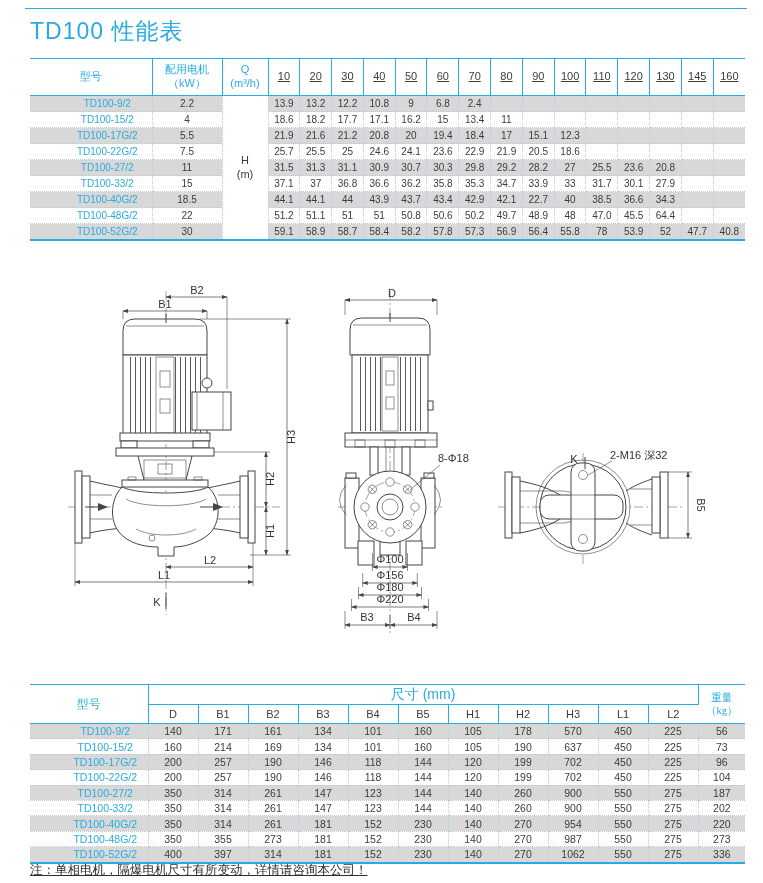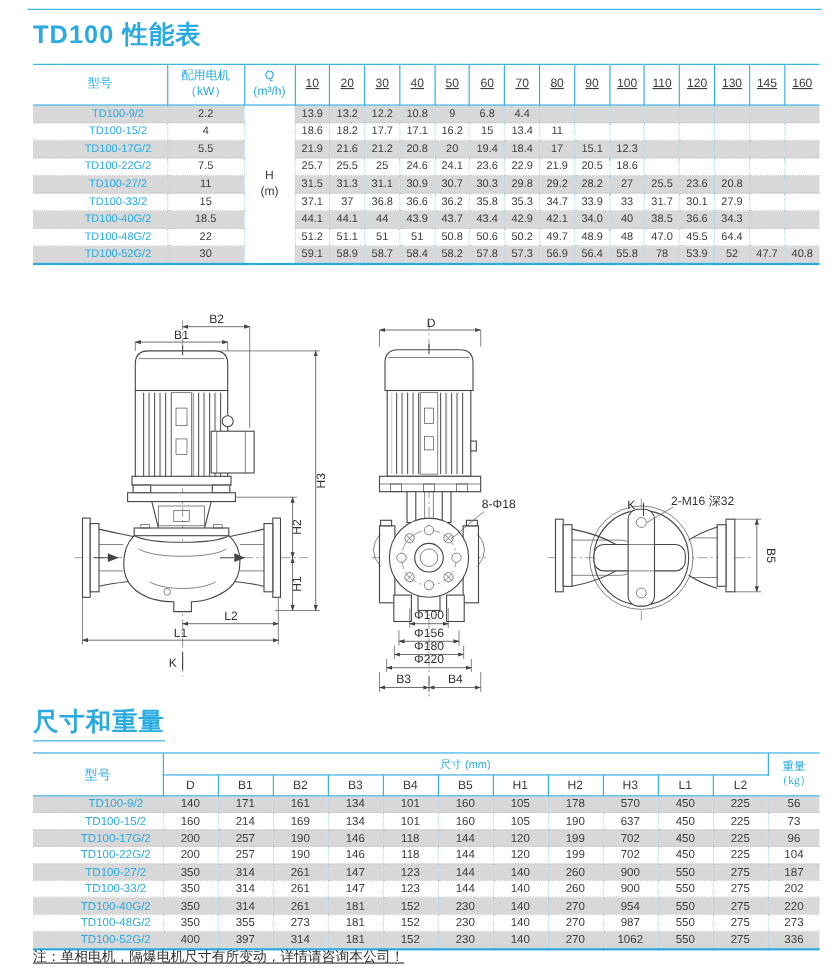--- a/index.html
+++ b/index.html
@@ -1,19 +1,19 @@
 <!DOCTYPE html>
 <html style="--accent: #29ABE2; --alt: #D8D8D8; --ink: #3C3C3C; --dotblue: #A5D8F0; --dotgray: #C6C6C6; --line: #454545;"><head>
 <meta charset="utf-8">
 <style>
   html,body{margin:0;padding:0;background:#fff;}
   .page{position:relative;width:763px;height:883px;background:#fff;overflow:hidden;
         font-family:"Liberation Sans",sans-serif;color:var(--ink);}
   .topline{position:absolute;left:25px;top:8px;width:722px;height:1px;background:var(--accent);}
-  .title{position:absolute;left:30px;margin:0;font-weight:700;font-size:23px;color:var(--accent);letter-spacing:1px;}
+  .title{position:absolute;left:30px;margin:0;font-weight:400;font-size:23px;color:var(--accent);letter-spacing:1px;}
   .t1{top:16px;}
   .t2{top:641px;border-bottom:1.5px solid var(--accent);padding-bottom:1px;}
   table{border-collapse:collapse;table-layout:fixed;}
   
   .perf{position:absolute;left:30px;top:58px;width:715px;border-top:1px solid var(--accent);border-bottom:2px solid var(--accent);}
   .perf thead th{height:36px;font-weight:normal;font-size:11px;line-height:1.25;color:var(--accent);
       border-bottom:1px solid var(--accent);border-right:1px solid var(--accent);text-align:center;vertical-align:middle;padding:0;}
   .perf thead th.fc{color:var(--ink);font-size:11px;text-decoration:underline;}
   .perf thead th:last-child{border-right:none;}
   .perf tbody td{height:15px;font-size:10px;text-align:center;vertical-align:middle;padding:0;
@@ -21,21 +21,21 @@
   .perf tbody td:last-child{border-right:none;}
   .perf tbody tr:last-child td{border-bottom:none;}
   .perf tbody tr.alt td{background:var(--alt);}
   .perf td.model, .dims td.model{color:var(--accent);padding-left:33px;}
   .perf td.hcell{background:#fff !important;font-size:11px;line-height:1.2;}
   
   .dims{position:absolute;left:30px;top:684px;width:715px;border-top:1px solid var(--accent);border-bottom:2px solid var(--accent);}
   .dims thead th{font-weight:normal;text-align:center;vertical-align:middle;padding:0;
       border-right:1px solid var(--accent);border-bottom:1px solid var(--accent);}
   .dims thead th:last-child{border-right:none;}
-  .dims th.sizeh{height:19px;font-size:10px;color:var(--accent);}
+  .dims th.sizeh{height:19px;font-size:14px;color:var(--accent);}
   .dims th.modelh{font-size:12px;color:var(--accent);}
   .dims th.weighth{font-size:10.5px;line-height:1.25;color:var(--accent);font-family:Liberation Serif, serif;}
   .dims th.dimh{height:18px;font-size:11px;color:var(--ink);}
   .dims tbody td{height:14.4px;font-size:10.5px;text-align:center;vertical-align:middle;padding:0;
       border-right:1px dotted var(--dotblue);border-bottom:1px dotted var(--dotgray);color:var(--ink);}
   .dims tbody td:last-child{border-right:none;}
   .dims tbody tr:last-child td{border-bottom:none;}
   .dims tbody tr.alt td{background:var(--alt);}
   .note{position:absolute;left:30px;top:862px;font-size:12.5px;color:#2e2e2e;text-decoration:underline;}
   
@@ -89,21 +89,21 @@
         <tr class="alt">
           <td class="model">TD100-9/2</td>
           <td>2.2</td>
           <td class="hcell" rowspan="9"><span>H</span><br><span>(m)</span></td>
           <td>13.9</td>
           <td>13.2</td>
           <td>12.2</td>
           <td>10.8</td>
           <td>9</td>
           <td>6.8</td>
-          <td>4.4</td>
+          <td>2.4</td>
           <td></td>
           <td></td>
           <td></td>
           <td></td>
           <td></td>
           <td></td>
           <td></td>
           <td></td>
         </tr>
         <tr>
@@ -205,21 +205,21 @@
           <td class="model">TD100-40G/2</td>
           <td>18.5</td>
           <td>44.1</td>
           <td>44.1</td>
           <td>44</td>
           <td>43.9</td>
           <td>43.7</td>
           <td>43.4</td>
           <td>42.9</td>
           <td>42.1</td>
-          <td>34.0</td>
+          <td>22.7</td>
           <td>40</td>
           <td>38.5</td>
           <td>36.6</td>
           <td>34.3</td>
           <td></td>
           <td></td>
         </tr>
         <tr>
           <td class="model">TD100-48G/2</td>
           <td>22</td>
@@ -446,21 +446,20 @@
       <text class="lbl" x="534" y="178">K</text>
       <path class="ln" d="M545,172 V184"></path>
       <path class="thin" d="M572,176 L548,190"></path>
       <text class="lbls" x="570" y="174">2-M16 深32</text>
       <path class="thin" d="M628,187 H652 M628,253 H652"></path>
       <path class="dim" d="M648,187 V253" marker-start="url(#arr)" marker-end="url(#arr)"></path>
       <text class="lbl" x="657" y="220" transform="rotate(90 657 220)">B5</text>
     </g>
   </svg>
 
-  <h2 class="title t2">尺寸和重量</h2>
 
   <table class="dims">
     <colgroup>
       <col style="width:118px">
       <col span="11" style="width:50px">
       <col style="width:47px">
     </colgroup>
     <thead>
       <tr>
         <th class="modelh" rowspan="2">型号</th>

